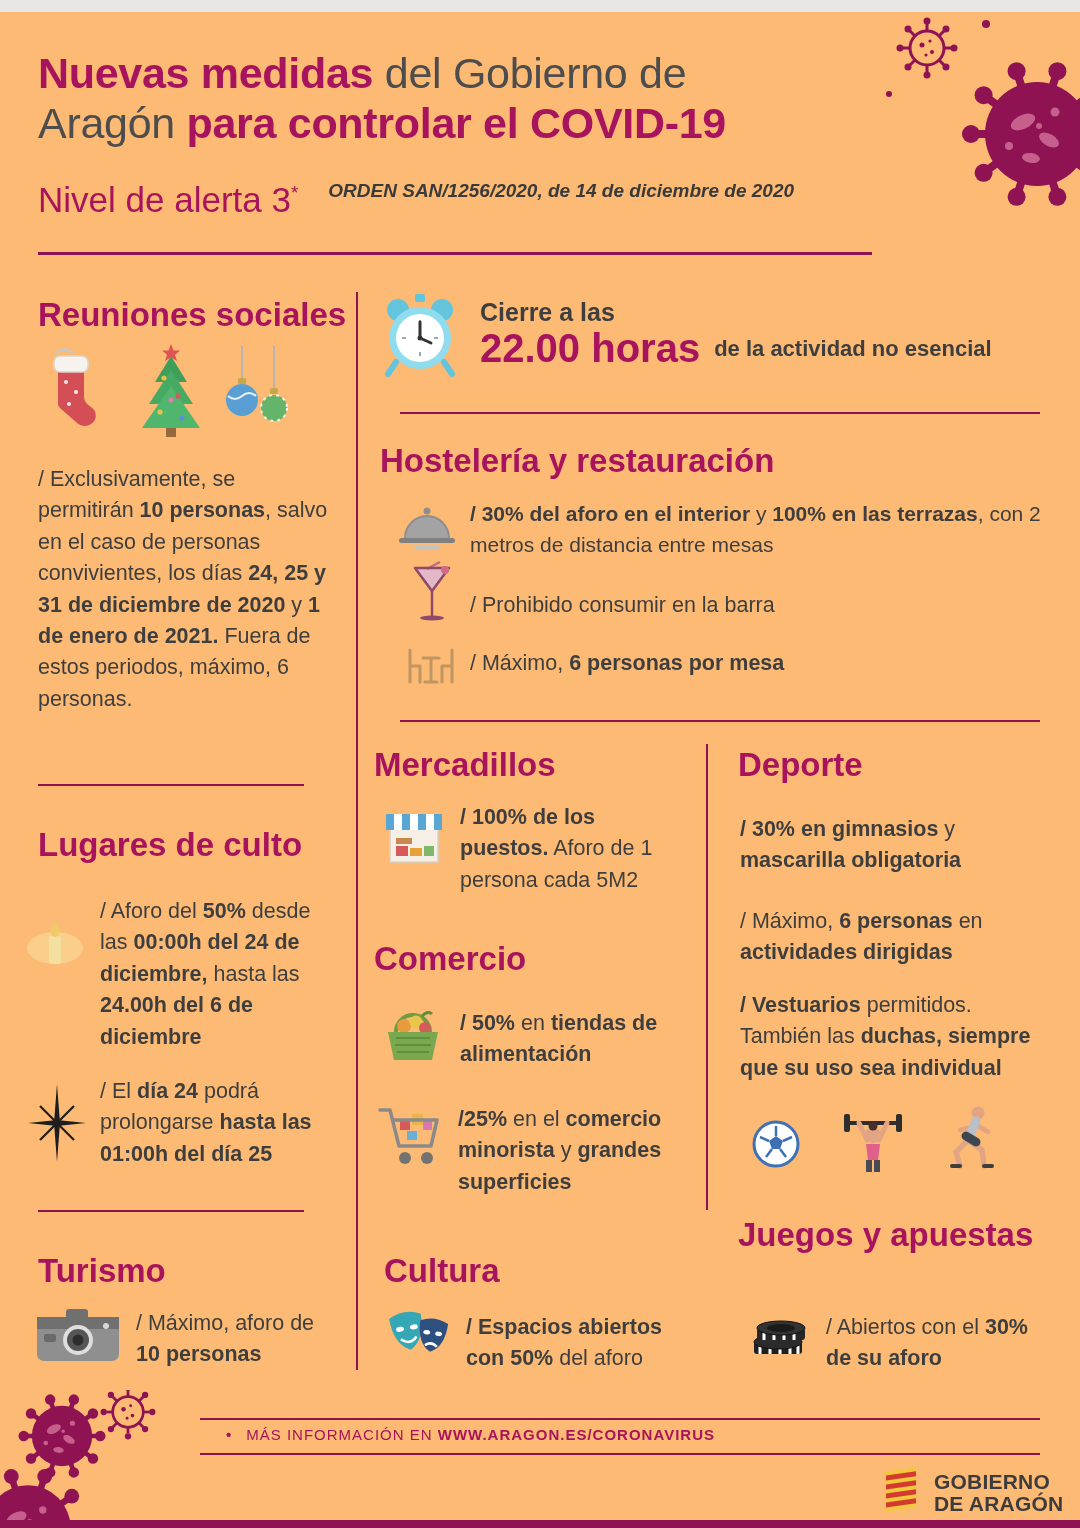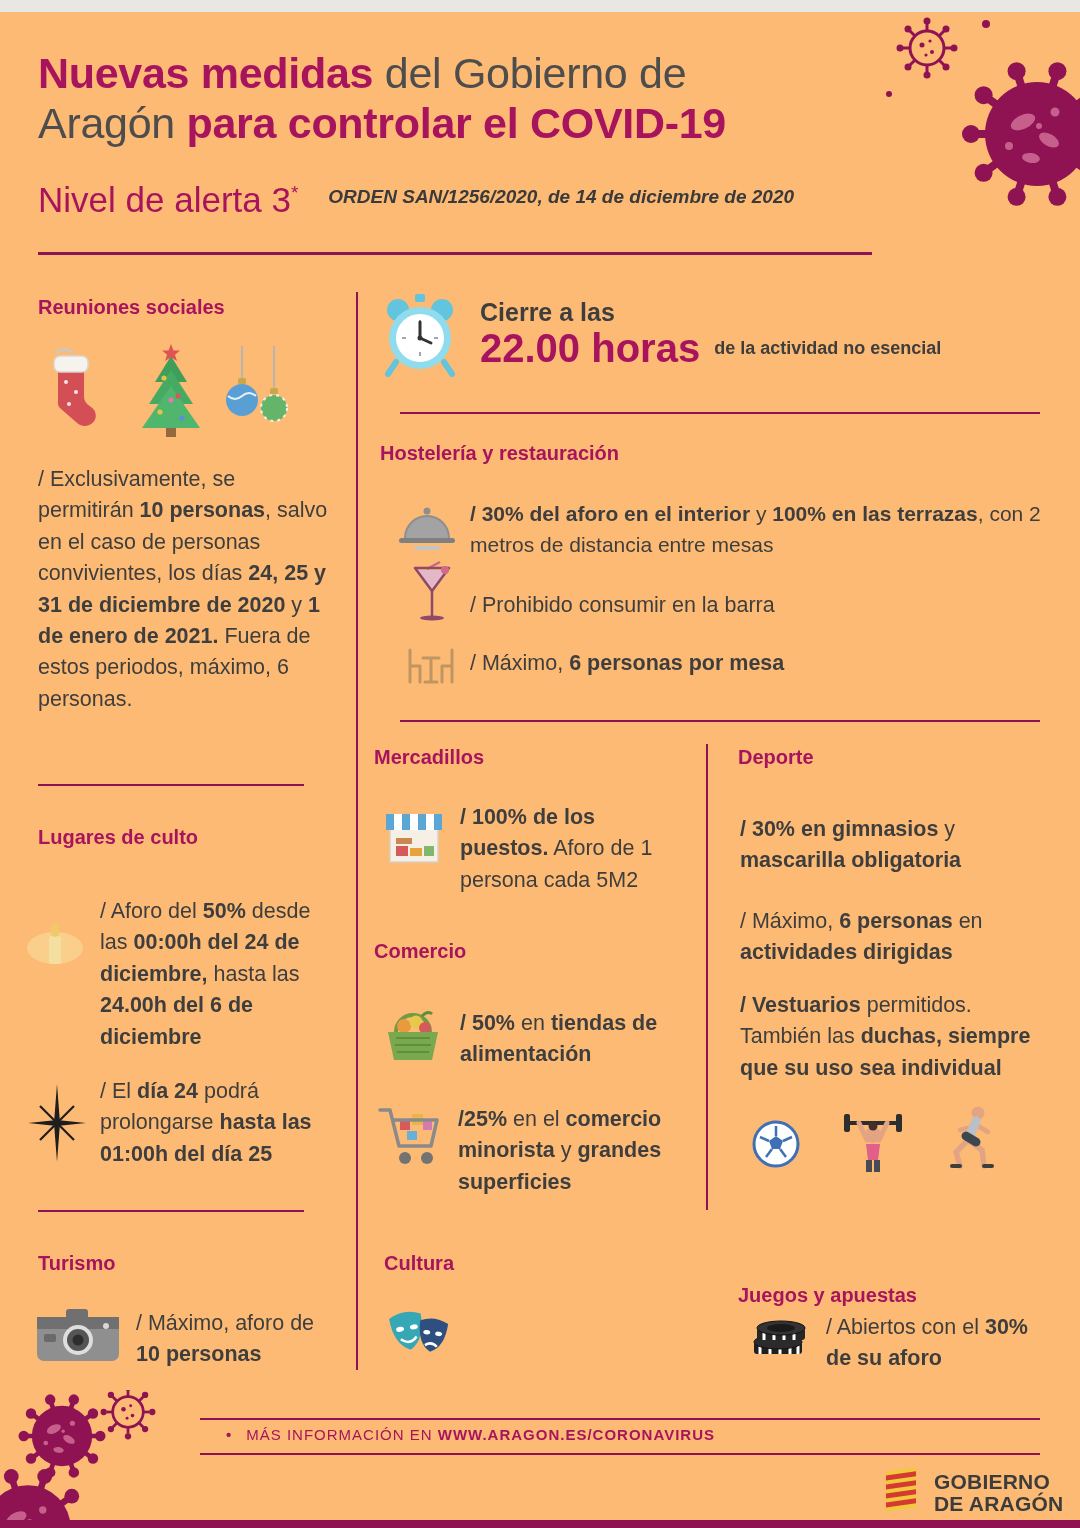--- a/index.html
+++ b/index.html
@@ -8,31 +8,31 @@
     --text:#3E3E3E;
     --title-gray:#4D4D4D;
   }
   *{margin:0;padding:0;box-sizing:border-box}
   body{font-family:"Liberation Sans","DejaVu Sans",sans-serif;background:#e9e7e4}
   .page{position:relative;width:1080px;height:1528px;margin:12px auto;background:#fdba74;overflow:hidden}
   .abs{position:absolute}
   .b{font-weight:700}
   .accent{color:var(--accent)}
   .title{font-size:43px;line-height:1.17;font-weight:400;color:var(--title-gray);white-space:pre-line;letter-spacing:-0.3px}
-  .alert-row{display:flex;align-items:center;gap:30px}
+  .alert-row{display:flex;align-items:flex-start;gap:30px}
   .alert-level{font-size:35px;color:var(--accent);font-weight:400}
   .alert-level sup{font-size:19px}
   .order-ref{font-size:19px;font-style:italic;font-weight:700;color:#3A3A3A;padding-bottom:7px}
   .rule{background:var(--accent-dark)}
-  .sec-heading{font-size:20px;font-weight:700;color:var(--accent)}
+  .sec-heading{font-size:33px;font-weight:700;color:var(--accent)}
   .body-text{font-size:21.5px;line-height:1.46;color:var(--text)}
   .cierre-line1{font-size:25px;font-weight:700;color:var(--text)}
   .cierre-line2{display:flex;align-items:center;gap:14px;white-space:nowrap}
   .cierre-time{font-size:40px;font-weight:700;color:var(--accent)}
-  .cierre-suffix{font-size:18px;font-weight:700;color:var(--text)}
+  .cierre-suffix{font-size:22px;font-weight:700;color:var(--text)}
   .footer-info{font-size:15px;letter-spacing:1px;color:var(--accent);font-weight:400;white-space:nowrap}
   .footer-info .bullet{margin-right:14px;font-weight:700}
   .logo{display:flex;align-items:flex-end;gap:12px}
   .logo-text{font-size:21px;font-weight:700;color:#3C3C3C;line-height:1.08;letter-spacing:0.2px}
   .bottom-bar{background:var(--accent-dark)}
 </style>
 </head>
 <body>
 
 <div class="page">
@@ -289,20 +289,21 @@
       <ellipse cx="31" cy="22" rx="4" ry="2.5" fill="#fff"></ellipse>
       <path d="M16 32 q8 8 16 0" stroke="#fff" stroke-width="2.5" fill="none"></path>
     </g>
     <g transform="rotate(8 48 32)">
       <path d="M34 16 q14 -7 28 0 q0 23 -14 30 q-14 -7 -14 -30" fill="#2D5080"></path>
       <ellipse cx="42" cy="27" rx="3.5" ry="2.2" fill="#fff"></ellipse>
       <ellipse cx="54" cy="27" rx="3.5" ry="2.2" fill="#fff"></ellipse>
       <path d="M42 40 q6 -5 12 0" stroke="#fff" stroke-width="2.5" fill="none"></path>
     </g>
   </svg>
+  <div class="abs body-text" style="left:466px;top:1300px;width:222px"><span class="b">/ </span><span class="b">Espacios abiertos con 50%</span><span> del aforo</span></div>
 
   <h2 class="abs sec-heading" style="left:738px;top:734px">Deporte</h2>
 
   <div class="abs body-text" style="left:740px;top:802px;width:294px"><span class="b">/ </span><span class="b">30% en gimnasios</span><span> y </span><span class="b">mascarilla obligatoria</span></div>
   <div class="abs body-text" style="left:740px;top:894px;width:294px"><span>/ Máximo, </span><span class="b">6 personas</span><span> en </span><span class="b">actividades dirigidas</span></div>
   <div class="abs body-text" style="left:740px;top:978px;width:300px"><span class="b">/ </span><span class="b">Vestuarios</span><span> permitidos. También las </span><span class="b">duchas, siempre que su uso sea individual</span></div>
 
   <svg class="abs" style="left:752px;top:1108px" width="48" height="48" viewBox="0 0 48 48">
     <circle cx="24" cy="24" r="22" fill="#fff" stroke="#3F6FB5" stroke-width="3"></circle>
     <polygon points="24,16 31,21 28,29 20,29 17,21" fill="#3F6FB5"></polygon>
@@ -323,21 +324,21 @@
   <svg class="abs" style="left:942px;top:1092px" width="56" height="70" viewBox="0 0 56 70">
     <circle cx="36" cy="9" r="6.5" fill="#E2A483"></circle>
     <path d="M33 20 L46 28 M33 22 L18 26" stroke="#E2A483" stroke-width="4.5" stroke-linecap="round"></path>
     <path d="M34 17 L26 36" stroke="#B9C0C8" stroke-width="9" stroke-linecap="round"></path>
     <path d="M26 36 L40 46 L42 62" stroke="#E2A483" stroke-width="5.5" stroke-linecap="round" fill="none"></path>
     <path d="M26 36 L14 48 L18 62" stroke="#E2A483" stroke-width="5.5" stroke-linecap="round" fill="none"></path>
     <path d="M24 32 l10 6" stroke="#3E4650" stroke-width="9" stroke-linecap="round"></path>
     <path d="M42 62 h8 M18 62 h-8" stroke="#3E3E3E" stroke-width="4" stroke-linecap="round"></path>
   </svg>
 
-  <h2 class="abs sec-heading" style="left:738px;top:1272px">Juegos y apuestas</h2>
+  <h2 class="abs sec-heading" style="left:738px;top:1204px">Juegos y apuestas</h2>
 
   <svg class="abs" style="left:748px;top:1294px" width="60" height="58" viewBox="0 0 60 58">
     <rect x="6" y="36" width="48" height="12" rx="3" fill="#1F1F1F"></rect>
     <path d="M12 36 v12 M22 36 v12 M32 36 v12 M42 36 v12 M50 36 v12" stroke="#fff" stroke-width="3"></path>
     <ellipse cx="30" cy="36" rx="24" ry="7" fill="#2B2B2B" stroke="#111"></ellipse>
     <g transform="translate(3,-14)">
       <rect x="6" y="36" width="48" height="12" rx="3" fill="#262626"></rect>
       <path d="M13 36 v12 M23 36 v12 M33 36 v12 M43 36 v12" stroke="#fff" stroke-width="3"></path>
       <ellipse cx="30" cy="36" rx="24" ry="7" fill="#333" stroke="#111"></ellipse>
       <ellipse cx="30" cy="36" rx="14" ry="4" fill="#1A1A1A"></ellipse>

